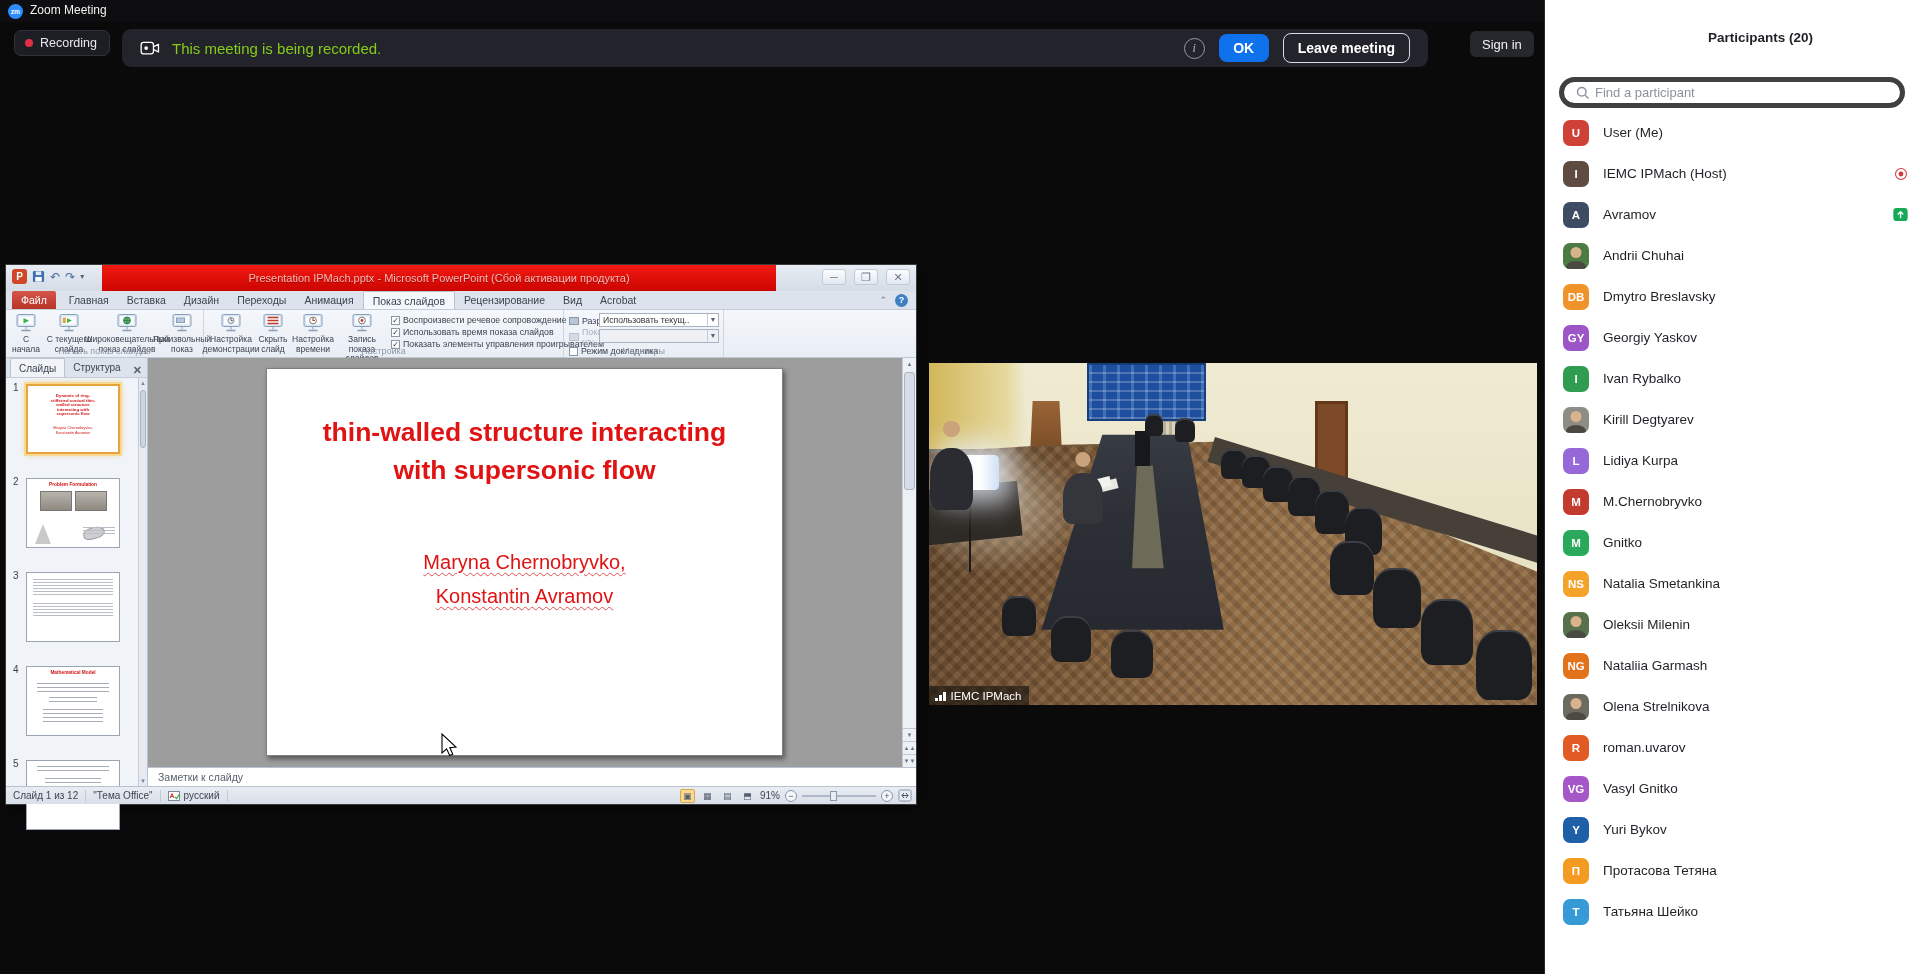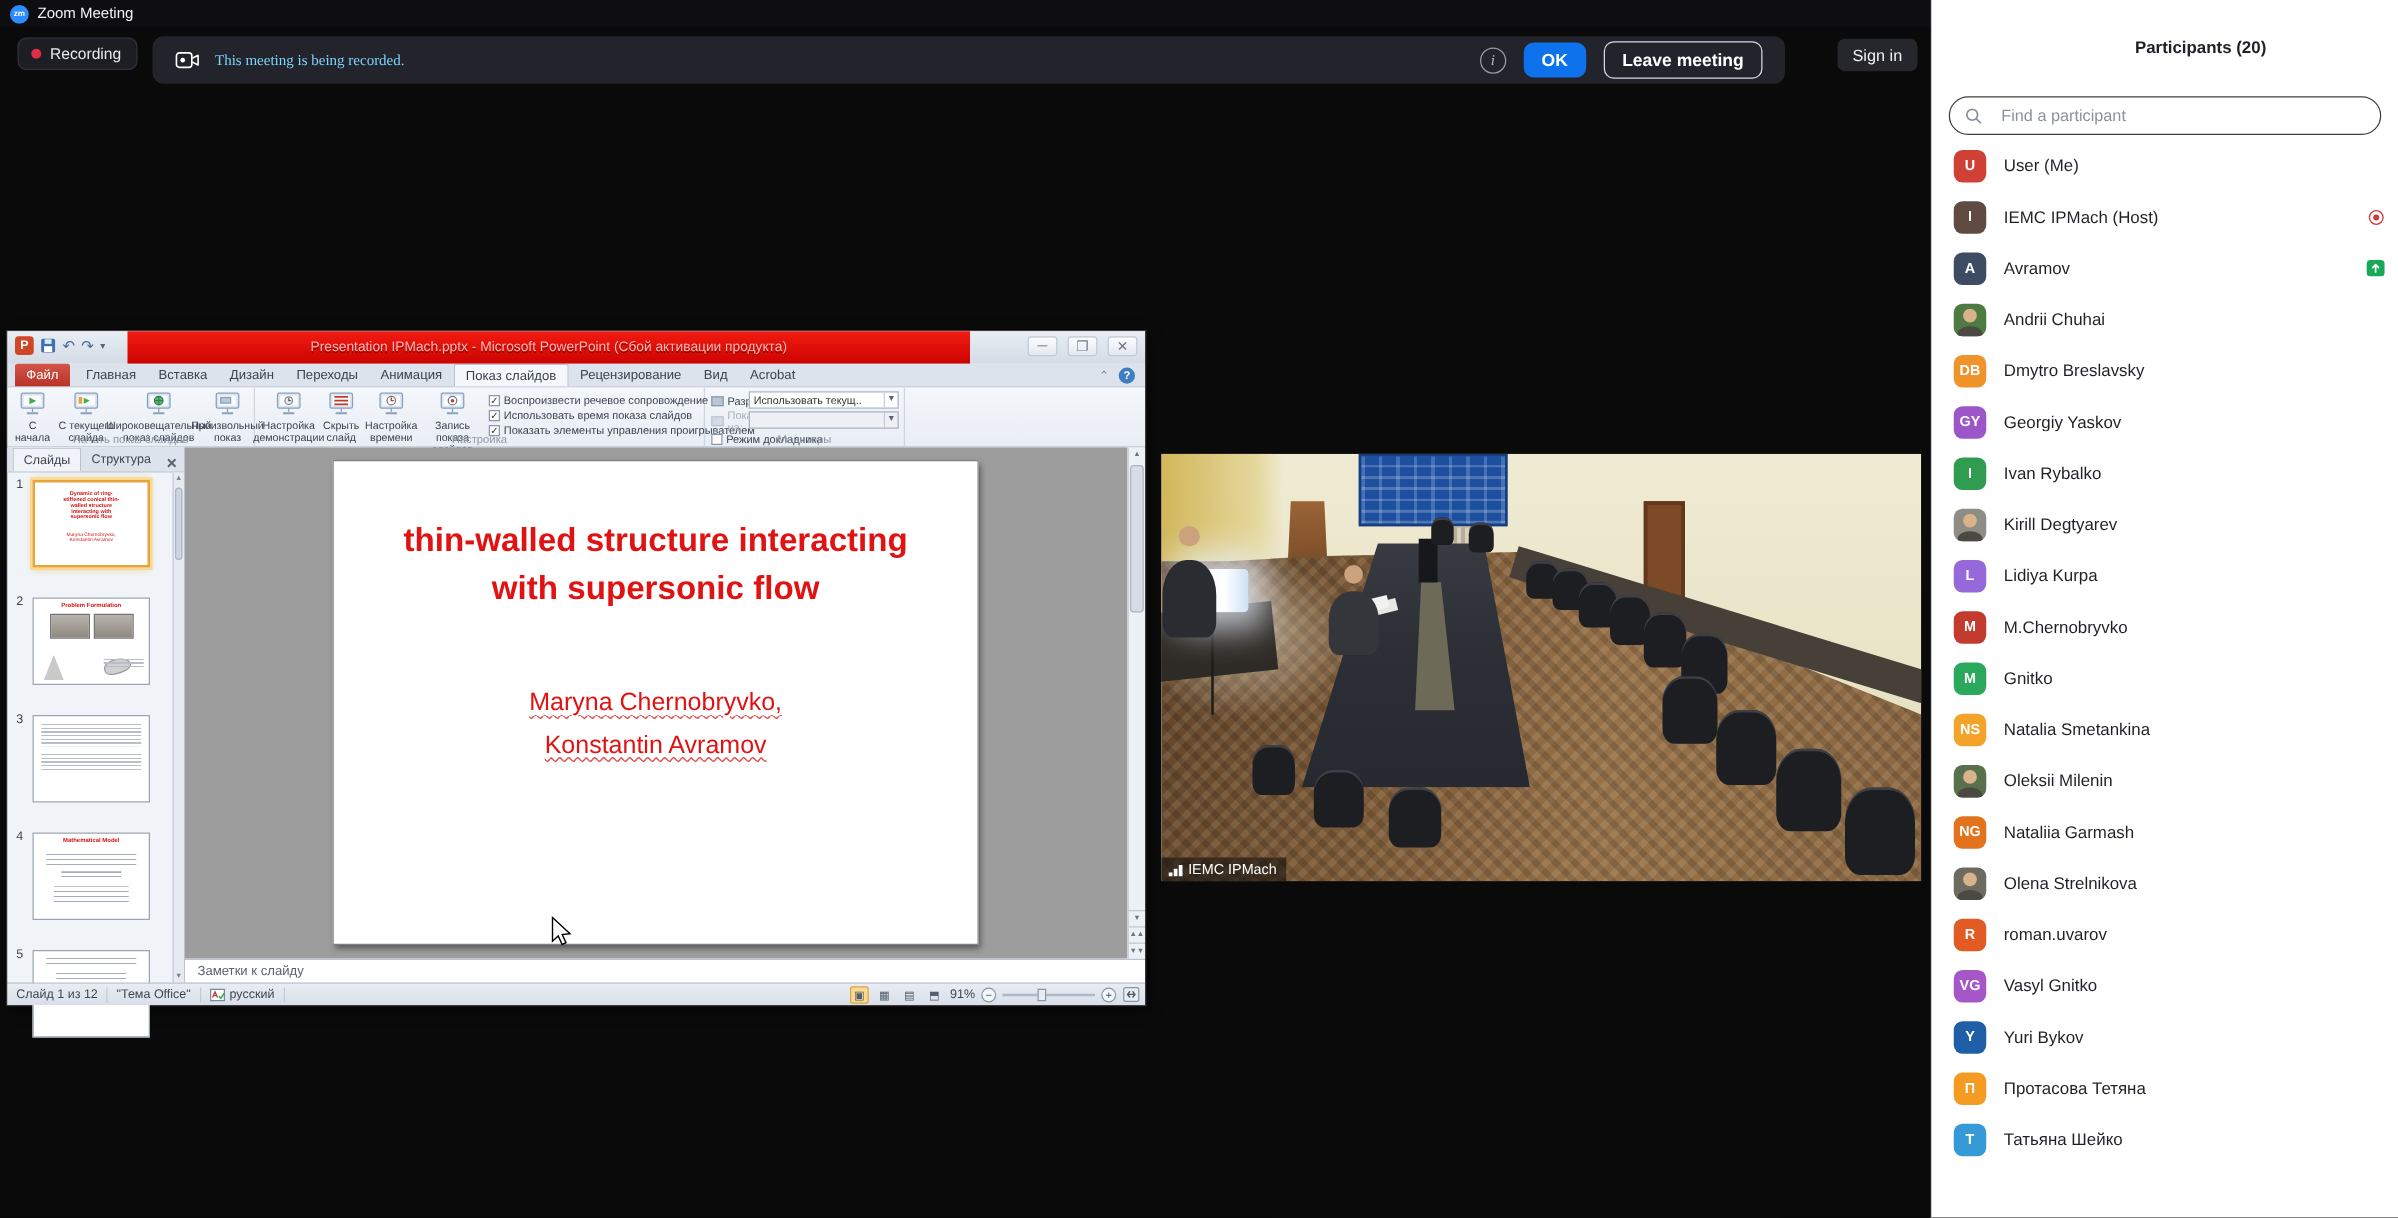--- a/index.html
+++ b/index.html
@@ -20,21 +20,21 @@
   
   .stage { position:absolute; left:0; top:22px; width:1544px; height:952px; background:#0a0a0b; }
 
   .rec-chip { position:absolute; left:14px; top:8px; height:26px; padding:0 12px 0 10px; border-radius:7px;
     background:#1d1d24; border:1px solid #32323d; display:flex; align-items:center; gap:7px; }
   .rec-dot { width:8px; height:8px; border-radius:50%; background:#e02f44; }
   .rec-chip span { color:#e8e8ee; font-size:12.5px; }
 
   .banner { position:absolute; left:122px; top:7px; width:1306px; height:38px; border-radius:9px;
     background:#23232c; display:flex; align-items:center; padding:0 18px; gap:12px; }
-  .banner-text { color:#7dd3fc; font-size:12px;font-family:Liberation Serif, serif; }
+  .banner-text { color:#84cc16; font-size:15px; }
   .banner-right { margin-left:auto; display:flex; align-items:center; gap:14px; }
   .info-icon { width:21px; height:21px; border-radius:50%; border:1.4px solid #9a9aa4; color:#b8b8c2;
     font-size:12px; display:flex; align-items:center; justify-content:center; font-style:italic; font-family:"Liberation Serif",serif; }
   .ok-btn { min-width:50px; height:28px; border-radius:8px; background:#0e72ed; color:#fff; font-weight:bold;
     font-size:14px; display:flex; align-items:center; justify-content:center; }
   .leave-btn { height:30px; padding:0 14px; border-radius:8px; border:1.6px solid #d8d8de; color:#fff;
     font-weight:bold; font-size:14px; display:flex; align-items:center; justify-content:center; }
   .signin { position:absolute; left:1470px; top:9px; height:26px; padding:0 12px; border-radius:6px;
     background:#26262d; color:#f2f2f5; font-size:13px; display:flex; align-items:center; }
 
@@ -172,22 +172,22 @@
 
   
   .cursor { position:absolute; left:440px; top:711px; }
 
   
   .panel { position:absolute; left:1544px; top:0; width:432px; height:974px; background:#fff; border-left:1px solid #26262b; }
   .panel-header { position:absolute; left:0; top:26px; width:100%; height:24px; }
   .panel-title { text-align:center; font-size:13.5px; font-weight:bold; color:#1f2126; line-height:24px; }
   .ph-icon { position:absolute; top:2px; width:20px; height:20px; display:flex; align-items:center; justify-content:center; color:#5a5a64; }
   .ph-pop { right:36px; } .ph-close { right:10px; font-size:15px; }
-  .searchbox { position:absolute; left:14px; top:77px; width:346px; height:31px; border:1px solid #404040; border-radius:16px;
-    display:flex; align-items:center; gap:15px; padding:0 12px; }
+  .searchbox { position:absolute; left:14px; top:77px; width:346px; height:31px; border:5px solid #404040; border-radius:16px;
+    display:flex; align-items:center; gap:5px; padding:0 12px; }
   .searchbox input { border:none; outline:none; flex:1; font-size:13px; color:#333; font-family:"Liberation Sans",sans-serif; }
   .searchbox input::placeholder { color:#8b919c; }
   .plist { position:absolute; left:0; top:112px; width:100%; }
   .prow { display:flex; align-items:center; height:41px; padding:0 12px 0 18px; }
   .avatar { width:26px; height:26px; border-radius:7px; color:#fff; font-size:11.5px; font-weight:bold;
     display:flex; align-items:center; justify-content:center; flex:0 0 26px; position:relative; overflow:hidden; }
   .avatar.photo::before { content:""; position:absolute; top:4px; left:50%; transform:translateX(-50%); width:11px; height:11px; border-radius:50%; background:#d9b38c; }
   .avatar.photo::after { content:""; position:absolute; bottom:-4px; left:50%; transform:translateX(-50%); width:20px; height:12px; border-radius:50% 50% 0 0; background:#4a4a42; }
   .pname { margin-left:14px; font-size:13.5px; color:#1f2126; flex:1; white-space:nowrap; overflow:hidden; }
   .picons { display:flex; align-items:center; gap:9px; }

